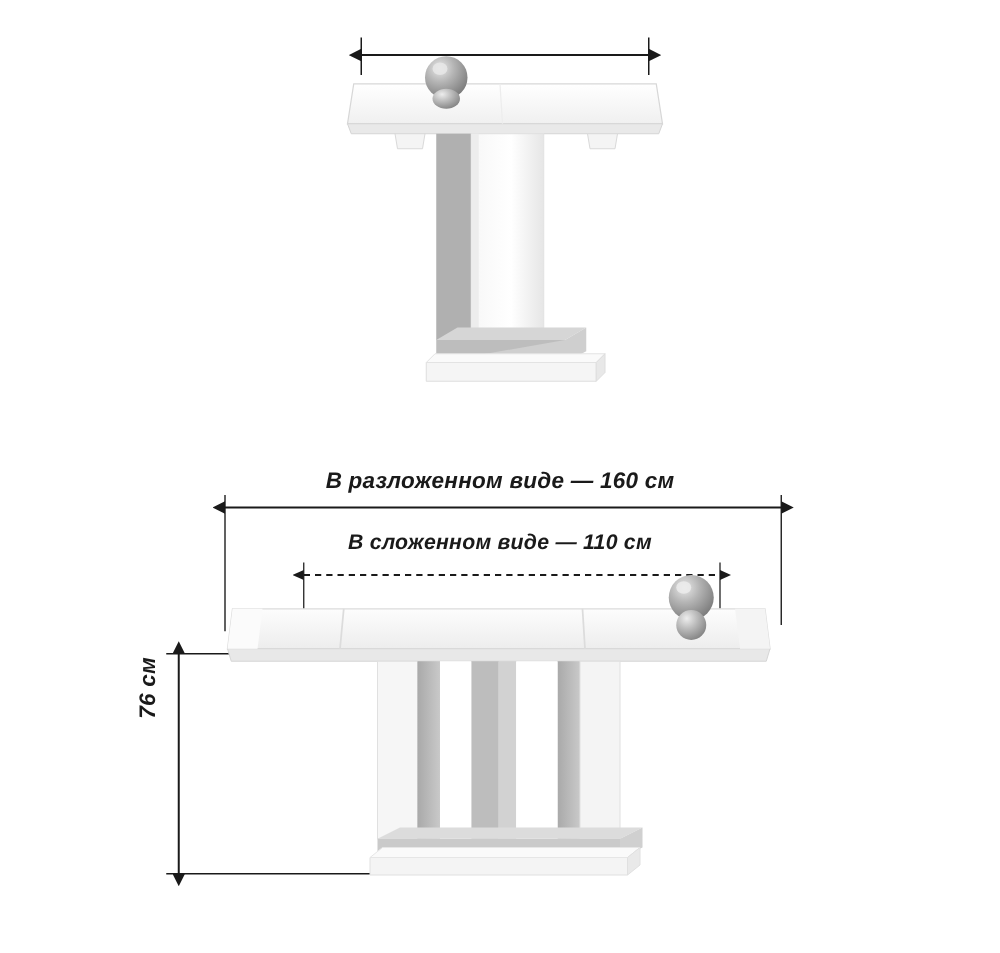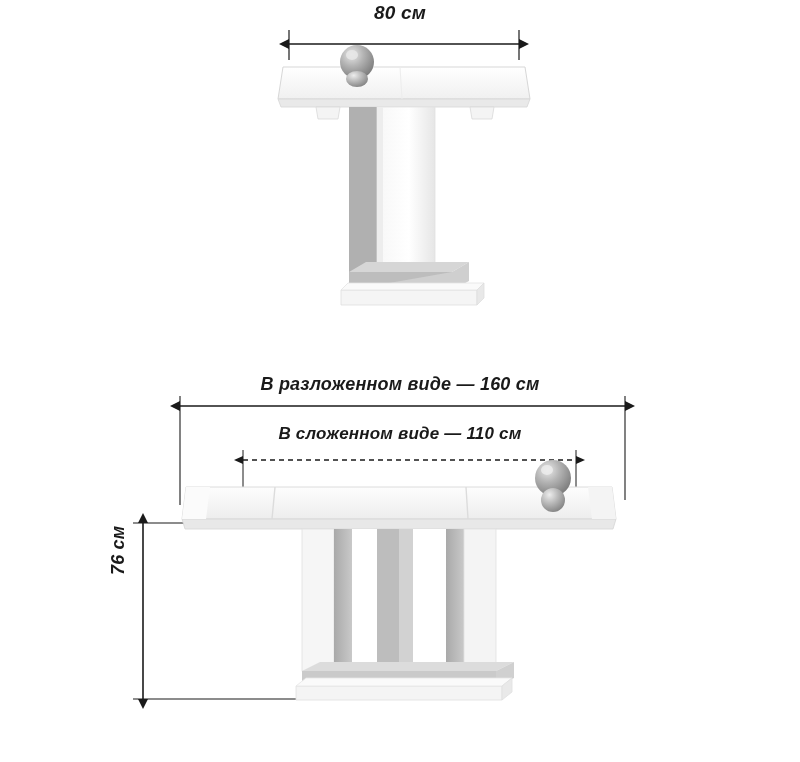--- a/index.html
+++ b/index.html
@@ -57,21 +57,20 @@
   svg.art {
     position: absolute;
     left: 0; top: 0;
   }
 </style>
 </head>
 <body>
 
 <div class="stage">
 
-  <div class="dim-label" id="label-width-top">80 см</div>
 
   <div class="dim-label" id="label-unfolded">В разложенном виде — 160 см</div>
 
   <div class="dim-label" id="label-folded">В сложенном виде — 110 см</div>
 
   <div class="dim-label" id="label-height">76 см</div>
 
   <svg class="art" width="800" height="762" viewBox="0 0 800 762">
 
     <defs>

